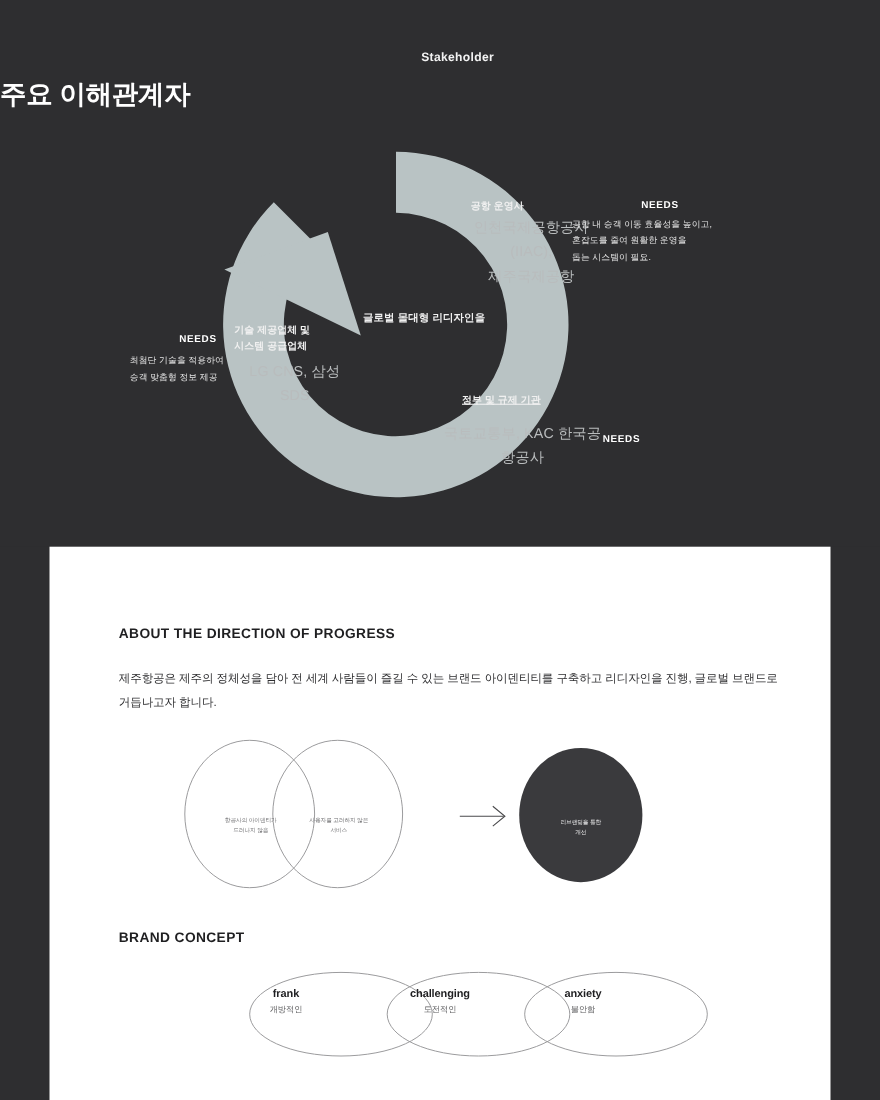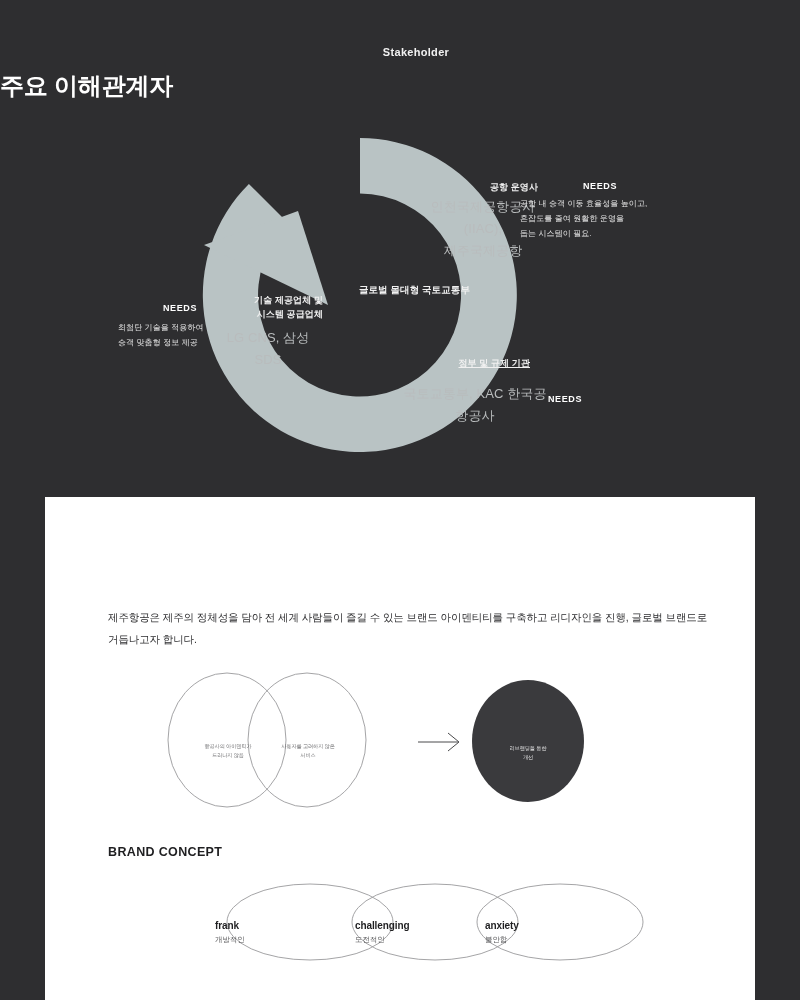--- a/index.html
+++ b/index.html
@@ -21,21 +21,21 @@
   .main-title{
     position:absolute;left:0;top:70px;width:800px;text-align:left;
     color:#ffffff;font-size:24px;font-weight:bold;letter-spacing:-.2px;
   }
 
   
   .diagram{position:absolute;left:180px;top:115px;width:360px;height:360px;}
   .diagram svg{display:block;}
 
   .dlabel{position:absolute;color:#f0f0f0;font-weight:bold;font-size:9px;
-          letter-spacing:.1px;text-align:right;line-height:1.5;}
+          letter-spacing:.1px;text-align:left;line-height:1.5;}
   .dsub{position:absolute;color:#b9bcbd;font-size:13px;text-align:center;
         line-height:1.7;letter-spacing:.1px;}
   .needs-h{position:absolute;color:#ffffff;font-weight:bold;font-size:9px;
            letter-spacing:.6px;text-align:center;}
   .needs-b{position:absolute;color:#e4e4e4;font-size:8px;line-height:1.85;
            text-align:left;font-weight:normal;letter-spacing:.1px;}
 
   #lbl-airport{left:428px;top:181px;width:110px;}
   #sub-airport{left:420px;top:196px;width:126px;}
   #lbl-tech{left:213px;top:294px;width:110px;}
@@ -69,21 +69,21 @@
 
   .venn-wrap{position:absolute;left:55px;top:165px;width:610px;height:160px;}
   .venn-wrap svg{display:block;}
   .vtxt{position:absolute;text-align:center;color:#6e6e70;font-size:5.2px;
         line-height:1.8;letter-spacing:-.1px;}
   #v1{left:178px;top:742px;width:100px;}
   #v2{left:258px;top:742px;width:100px;}
   #v3{left:478px;top:744px;width:100px;color:#e9e9ea;}
 
   .concept-wrap{position:absolute;left:140px;top:375px;width:500px;height:100px;}
-  .ctxt{position:absolute;margin-top:22px;}
+  .ctxt{position:absolute;text-align:center;}
   .ctxt .en{color:#1f1f21;font-weight:bold;font-size:10px;letter-spacing:-.1px;}
   .ctxt .ko{color:#59595b;font-size:7.5px;margin-top:4px;letter-spacing:-.1px;}
   #c1{left:215px;top:898px;width:90px;}
   #c2{left:355px;top:898px;width:90px;}
   #c3{left:485px;top:898px;width:90px;}
 </style>
 </head>
 <body>
 
 <div class="dark-section">
@@ -106,33 +106,34 @@
 
   <div class="dlabel" id="lbl-airport">공항 운영사</div>
   <div class="dsub" id="sub-airport">인천국제공항공사 (IIAC),<br>제주국제공항</div>
 
   <div class="dlabel" id="lbl-tech">기술 제공업체 및<br>시스템 공급업체</div>
   <div class="dsub" id="sub-tech">LG CNS, 삼성 SDS</div>
 
   <div class="dlabel" id="lbl-gov">정부 및 규제 기관</div>
   <div class="dsub" id="sub-gov">국토교통부, KAC 한국공항공사</div>
 
-  <div class="dlabel" id="lbl-center">글로벌 몰대형 국토교통부</div>
+  <div class="dlabel" id="lbl-center">글로벌 몰대형 리디자인을</div>
 
   <div class="needs-h" id="needs1-h">NEEDS</div>
   <div class="needs-b" id="needs1-b">공항 내 승객 이동 효율성을 높이고,<br>혼잡도를 줄여 원활한 운영을<br>돕는 시스템이 필요.</div>
 
   <div class="needs-h" id="needs2-h">NEEDS</div>
   <div class="needs-b" id="needs2-b">최첨단 기술을 적용하여<br>승객 맞춤형 정보 제공</div>
 
   <div class="needs-h" id="needs3-h">NEEDS</div>
 </div>
 
 <div class="white-panel">
 
+  <div class="sec-heading" id="h-about">ABOUT THE DIRECTION OF PROGRESS</div>
   <div class="body-copy">제주항공은 제주의 정체성을 담아 전 세계 사람들이 즐길 수 있는 브랜드 아이덴티티를 구축하고 리디자인을 진행, 글로벌 브랜드로 거듭나고자 합니다.</div>
 
   <div class="venn-wrap">
     <svg width="610" height="160" viewBox="0 0 610 160">
       <ellipse cx="127" cy="78" rx="59" ry="67" fill="none" stroke="#9a9a9c" stroke-width="0.9"></ellipse>
       <ellipse cx="207" cy="78" rx="59" ry="67" fill="none" stroke="#9a9a9c" stroke-width="0.9"></ellipse>
       <ellipse cx="428" cy="79" rx="56" ry="61" fill="#3a3a3d"></ellipse>
       <g>
         <line x1="318" y1="80" x2="358" y2="80" stroke="#4a4a4c" stroke-width="1"></line>
         <polyline points="348,71 359,80 348,89" fill="none" stroke="#4a4a4c" stroke-width="1"></polyline>

